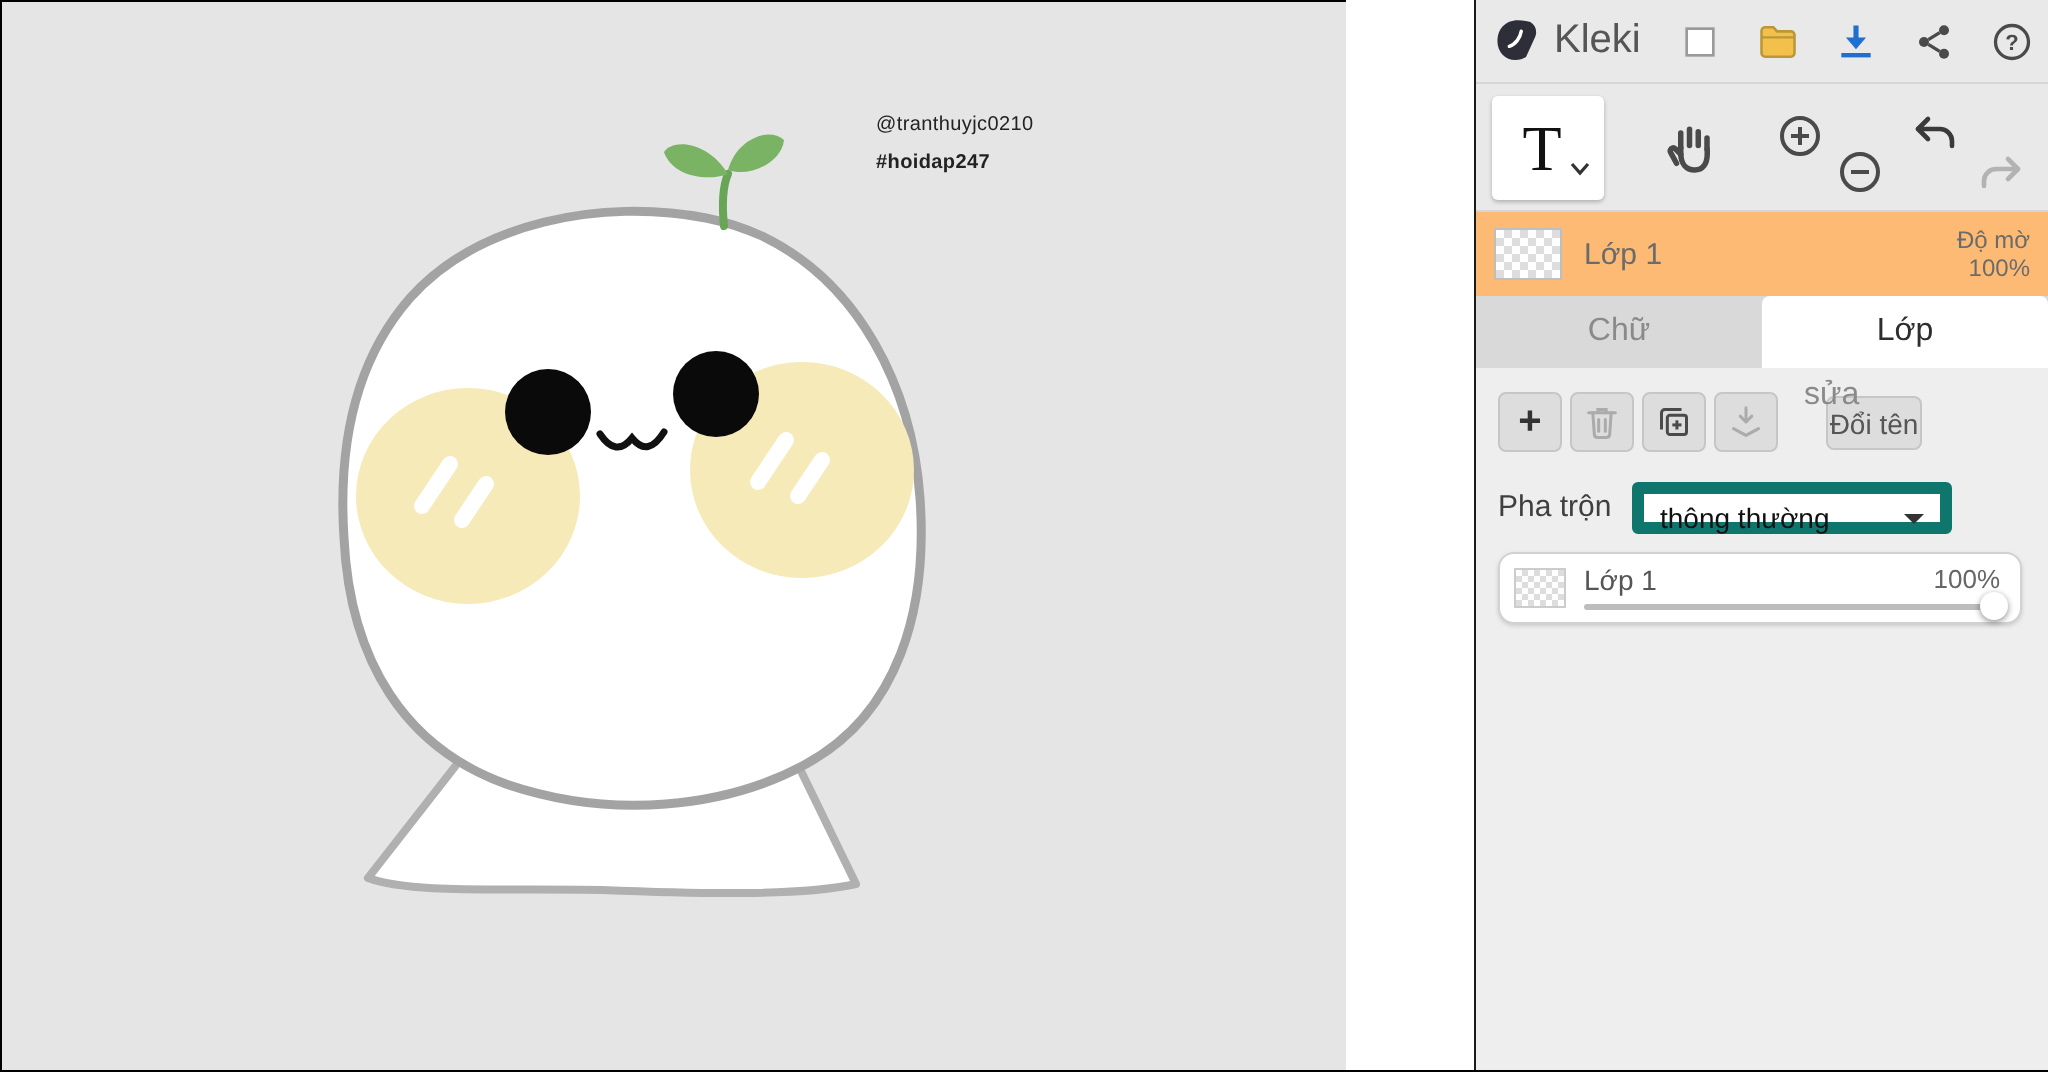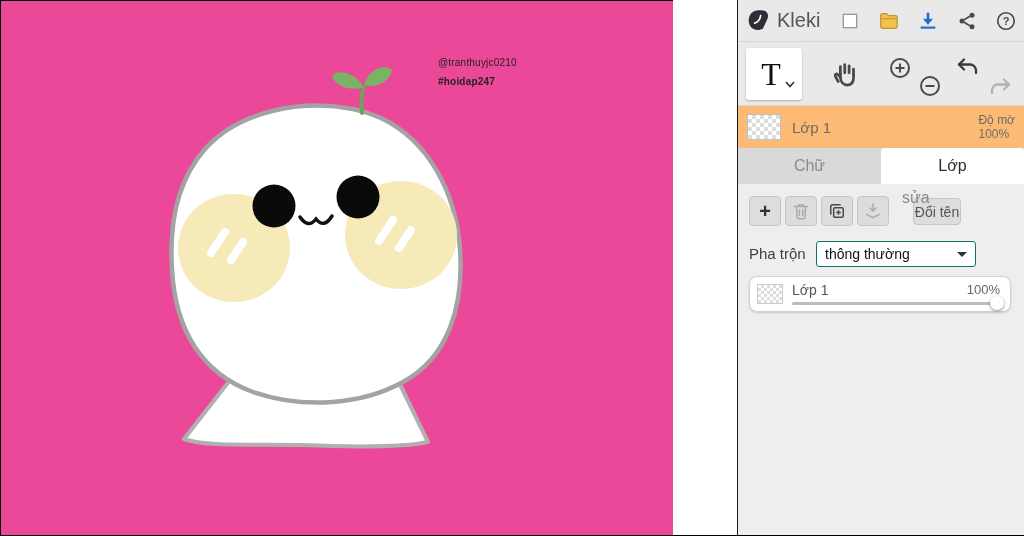--- a/index.html
+++ b/index.html
@@ -1,21 +1,21 @@
 <!DOCTYPE html>
 <html><head>
 <meta charset="utf-8">
 <style>
   * { box-sizing: border-box; margin: 0; padding: 0; }
   body { width: 1024px; height: 536px; font-family: "Liberation Sans", sans-serif; background: #fff; overflow: hidden; }
   .app { position: relative; width: 1024px; height: 536px; border-bottom: 1px solid #000; }
 
   
   .canvas-area { position: absolute; left: 0; top: 0; width: 673px; height: 535px;
-    background: #ec4899; border-top: 1px solid #000; border-left: 1px solid #000; }
+    background: #e5e5e5; border-top: 1px solid #000; border-left: 1px solid #000; }
   .canvas-area svg { position: absolute; left: 0; top: 0; }
   .canvas-note { position: absolute; font-size: 10px; color: #222; letter-spacing: .2px; }
   .note1 { left: 437px; top: 56px; }
   .note2 { left: 437px; top: 75px; font-weight: bold; }
 
   
   .panel { position: absolute; left: 737px; top: 0; width: 287px; height: 535px;
     background: #fdba74; border-left: 1px solid #1a1a1a; }
 
   .topbar { position: absolute; left: 0; top: 0; width: 100%; height: 42px;
@@ -35,42 +35,42 @@
   .tool-zin  { position: absolute; left: 150px; top: 14px; }
   .tool-zout { position: absolute; left: 180px; top: 32px; }
   .tool-undo { position: absolute; left: 218px; top: 14px; }
   .tool-redo { position: absolute; left: 250px; top: 34px; }
 
   .preview-row { position: absolute; left: 0; top: 106px; width: 100%; height: 42px; }
   .preview-thumb { position: absolute; left: 9px; top: 8px; width: 34px; height: 26px; background: #fff;
     border: 1px solid #bfbfbf;
     background-image: repeating-conic-gradient(#ddd 0% 25%, #fff 0% 50%); background-size: 8px 8px; background-position: 0 0; }
   .preview-name { position: absolute; left: 54px; top: 13px; font-size: 15px; color: #6b6b6b; }
-  .preview-opacity { position: absolute; right: 9px; top: 7px; font-size: 12px; color: #6b6b6b; line-height: 14px; }
+  .preview-opacity { position: absolute; right: 9px; top: 7px; text-align: right; font-size: 12px; color: #6b6b6b; line-height: 14px; }
 
   .tabs { position: absolute; left: 0; top: 148px; width: 100%; height: 36px; display: flex; background: #d9d9d9; }
   .tab { flex: 1; display: flex; align-items: center; justify-content: center; font-size: 16px; color: #8a8a8a; cursor: pointer; }
   .tab.active { background: #fff; color: #2e2e2e; border-radius: 4px 4px 0 0; }
 
   .tab-content { position: absolute; left: 0; top: 184px; width: 100%; height: 351px; background: #eeeeee; }
 
   .lp-btn { position: absolute; top: 12px; width: 32px; height: 30px; background: #dddddd; border: 1px solid #c6c6c6;
     border-radius: 4px; display: flex; align-items: center; justify-content: center; cursor: pointer; }
   .lp-add { left: 11px; font-size: 20px; font-weight: bold; color: #333; }
   .lp-del { left: 47px; }
   .lp-dup { left: 83px; }
   .lp-mrg { left: 119px; }
   .lp-rename { position: absolute; left: 158px; top: 14px; width: 48px; height: 27px; background: #dddddd;
     border: 1px solid #c6c6c6; border-radius: 4px; font-size: 14px; color: #555; display:flex; align-items:center; justify-content:center; cursor:pointer;margin-left:17px; }
   .lp-sua { position: absolute; left: 164px; top: 5px; font-size: 16px; color: #8a8a8a; z-index: 2; }
 
   .blend-row { position: absolute; left: 0; top: 56px; width: 100%; height: 28px; }
   .blend-label { position: absolute; left: 11px; top: 5px; font-size: 15px; color: #3f3f3f; }
   .blend-select { position: absolute; left: 78px; top: 1px; width: 160px; height: 26px; background: #fff;
-    border: 1px solid #0f766e; border-radius: 3px; font-size: 14px; color: #111; line-height: 24px;
+    border: 6px solid #0f766e; border-radius: 3px; font-size: 14px; color: #111; line-height: 24px;
     padding-left: 8px; cursor: pointer; }
   .blend-select::after { content: ""; position: absolute; right: 8px; top: 10px; border: 5px solid transparent;
     border-top-color: #333; }
 
   .layer-item { position: absolute; left: 11px; top: 92px; width: 262px; height: 36px; background: #fff;
     border: 1px solid #d2d2d2; border-radius: 8px; box-shadow: 0 1px 2px rgba(0,0,0,.15); cursor: pointer; }
   .li-thumb { position: absolute; left: 7px; top: 7px; width: 26px; height: 20px; background: #fff; border: 1px solid #ccc;
     background-image: repeating-conic-gradient(#ddd 0% 25%, #fff 0% 50%); background-size: 6px 6px; }
   .li-name { position: absolute; left: 42px; top: 5px; font-size: 14px; color: #555; }
   .li-opacity { position: absolute; right: 10px; top: 5px; font-size: 13px; color: #666; }

